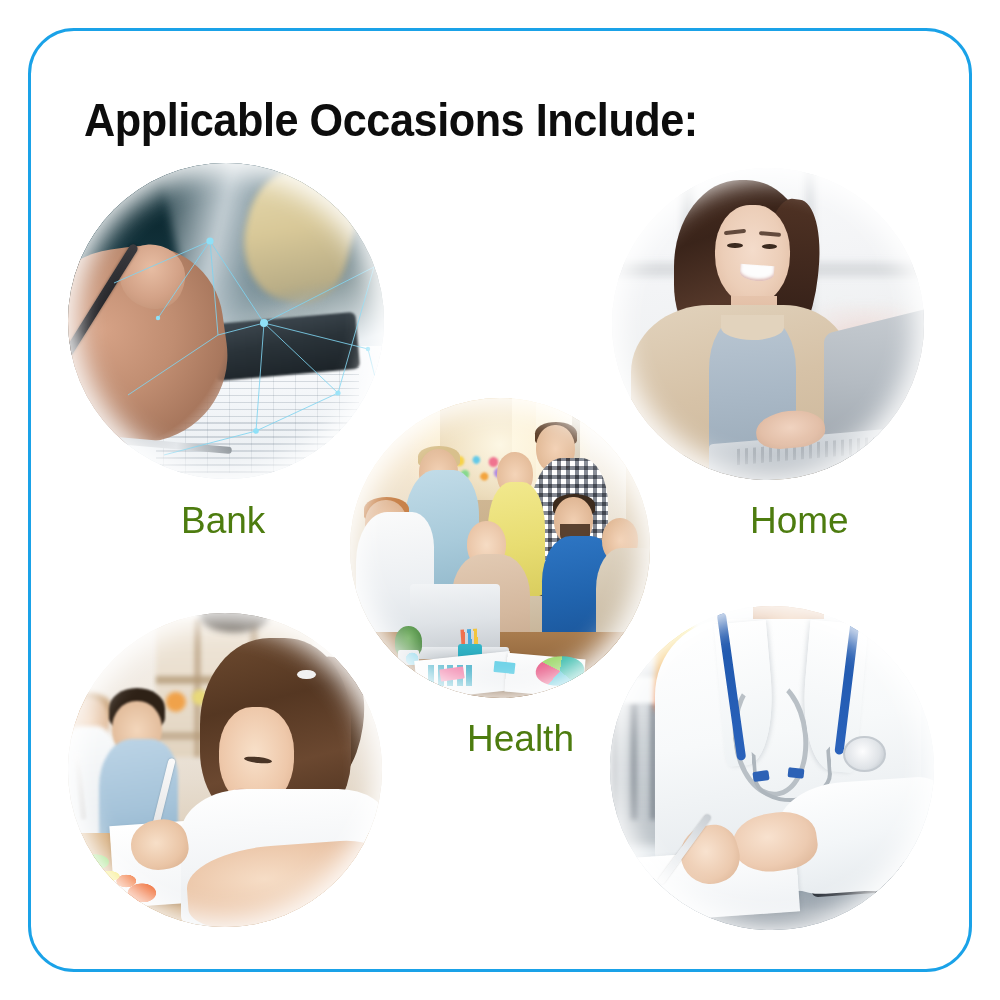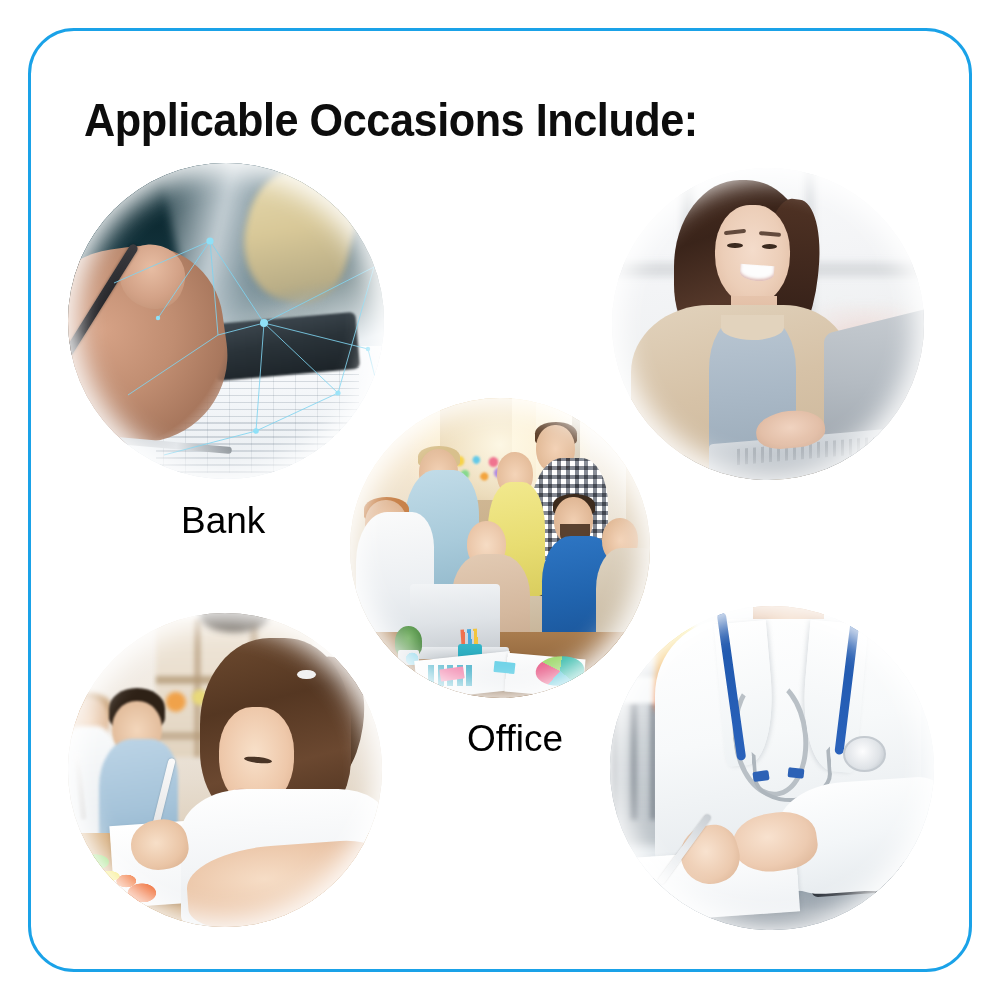--- a/index.html
+++ b/index.html
@@ -49,21 +49,21 @@
     position:absolute;left:-2%;top:-2%;width:104%;height:104%;
     border-radius:50%;
     box-shadow:inset 0 0 26px 16px rgba(255,255,255,0.92);
     pointer-events:none;
   }
 
   
   .label{
     position:absolute;
     font-size:37px;
-    color:#000000;
+    color:#4d7c0f;
     white-space:nowrap;
     font-family:"Liberation Sans", sans-serif;
   }
 
   
   .bank-bg{
     position:absolute;inset:0;
     background:
       linear-gradient(160deg,#14303a 0%,#1d4450 22%,#3c5a63 38%,#93a3a6 52%,#e8eef2 66%,#f6f8fa 100%);
   }
@@ -766,20 +766,21 @@
       <div class="home-cardigan"></div>
       <div class="home-shirt"></div>
       <div class="home-collar"></div>
       <div class="home-laptop-screen"></div>
       <div class="home-laptop-base"></div>
       <div class="home-keys"></div>
       <div class="home-hand"></div>
     </div>
     <div class="fade"></div>
   </div>
+  <div class="label" style="left:750px;top:500px;">Home</div>
 
   <div class="circle" style="left:350px;top:398px;width:300px;height:300px;">
     <div class="scene">
       <div class="off-bg"></div>
       <div class="off-brick"></div>
       <div class="off-win"></div>
       <div class="off-win-m"></div>
       <div class="off-sun"></div>
       <div class="off-notes"></div>
       <div class="off-p4-hair"></div>
@@ -815,21 +816,21 @@
       <div class="off-stickies"></div>
       <div class="off-papers"></div>
       <div class="off-chart-bars"></div>
       <div class="off-papers2"></div>
       <div class="off-pie"></div>
       <div class="off-sticky-pink"></div>
       <div class="off-sticky-cyan"></div>
     </div>
     <div class="fade"></div>
   </div>
-  <div class="label" style="left:467px;top:718px;">Office</div>
+  <div class="label" style="left:467px;top:718px;">Health</div>
 
   <div class="circle" style="left:68px;top:613px;width:314px;height:314px;">
     <div class="scene">
       <div class="sch-bg"></div>
       <div class="sch-shelf"></div>
       <div class="sch-shelf-v1"></div>
       <div class="sch-shelf-v2"></div>
       <div class="sch-shelf-l1"></div>
       <div class="sch-shelf-l2"></div>
       <div class="sch-toys"></div>

